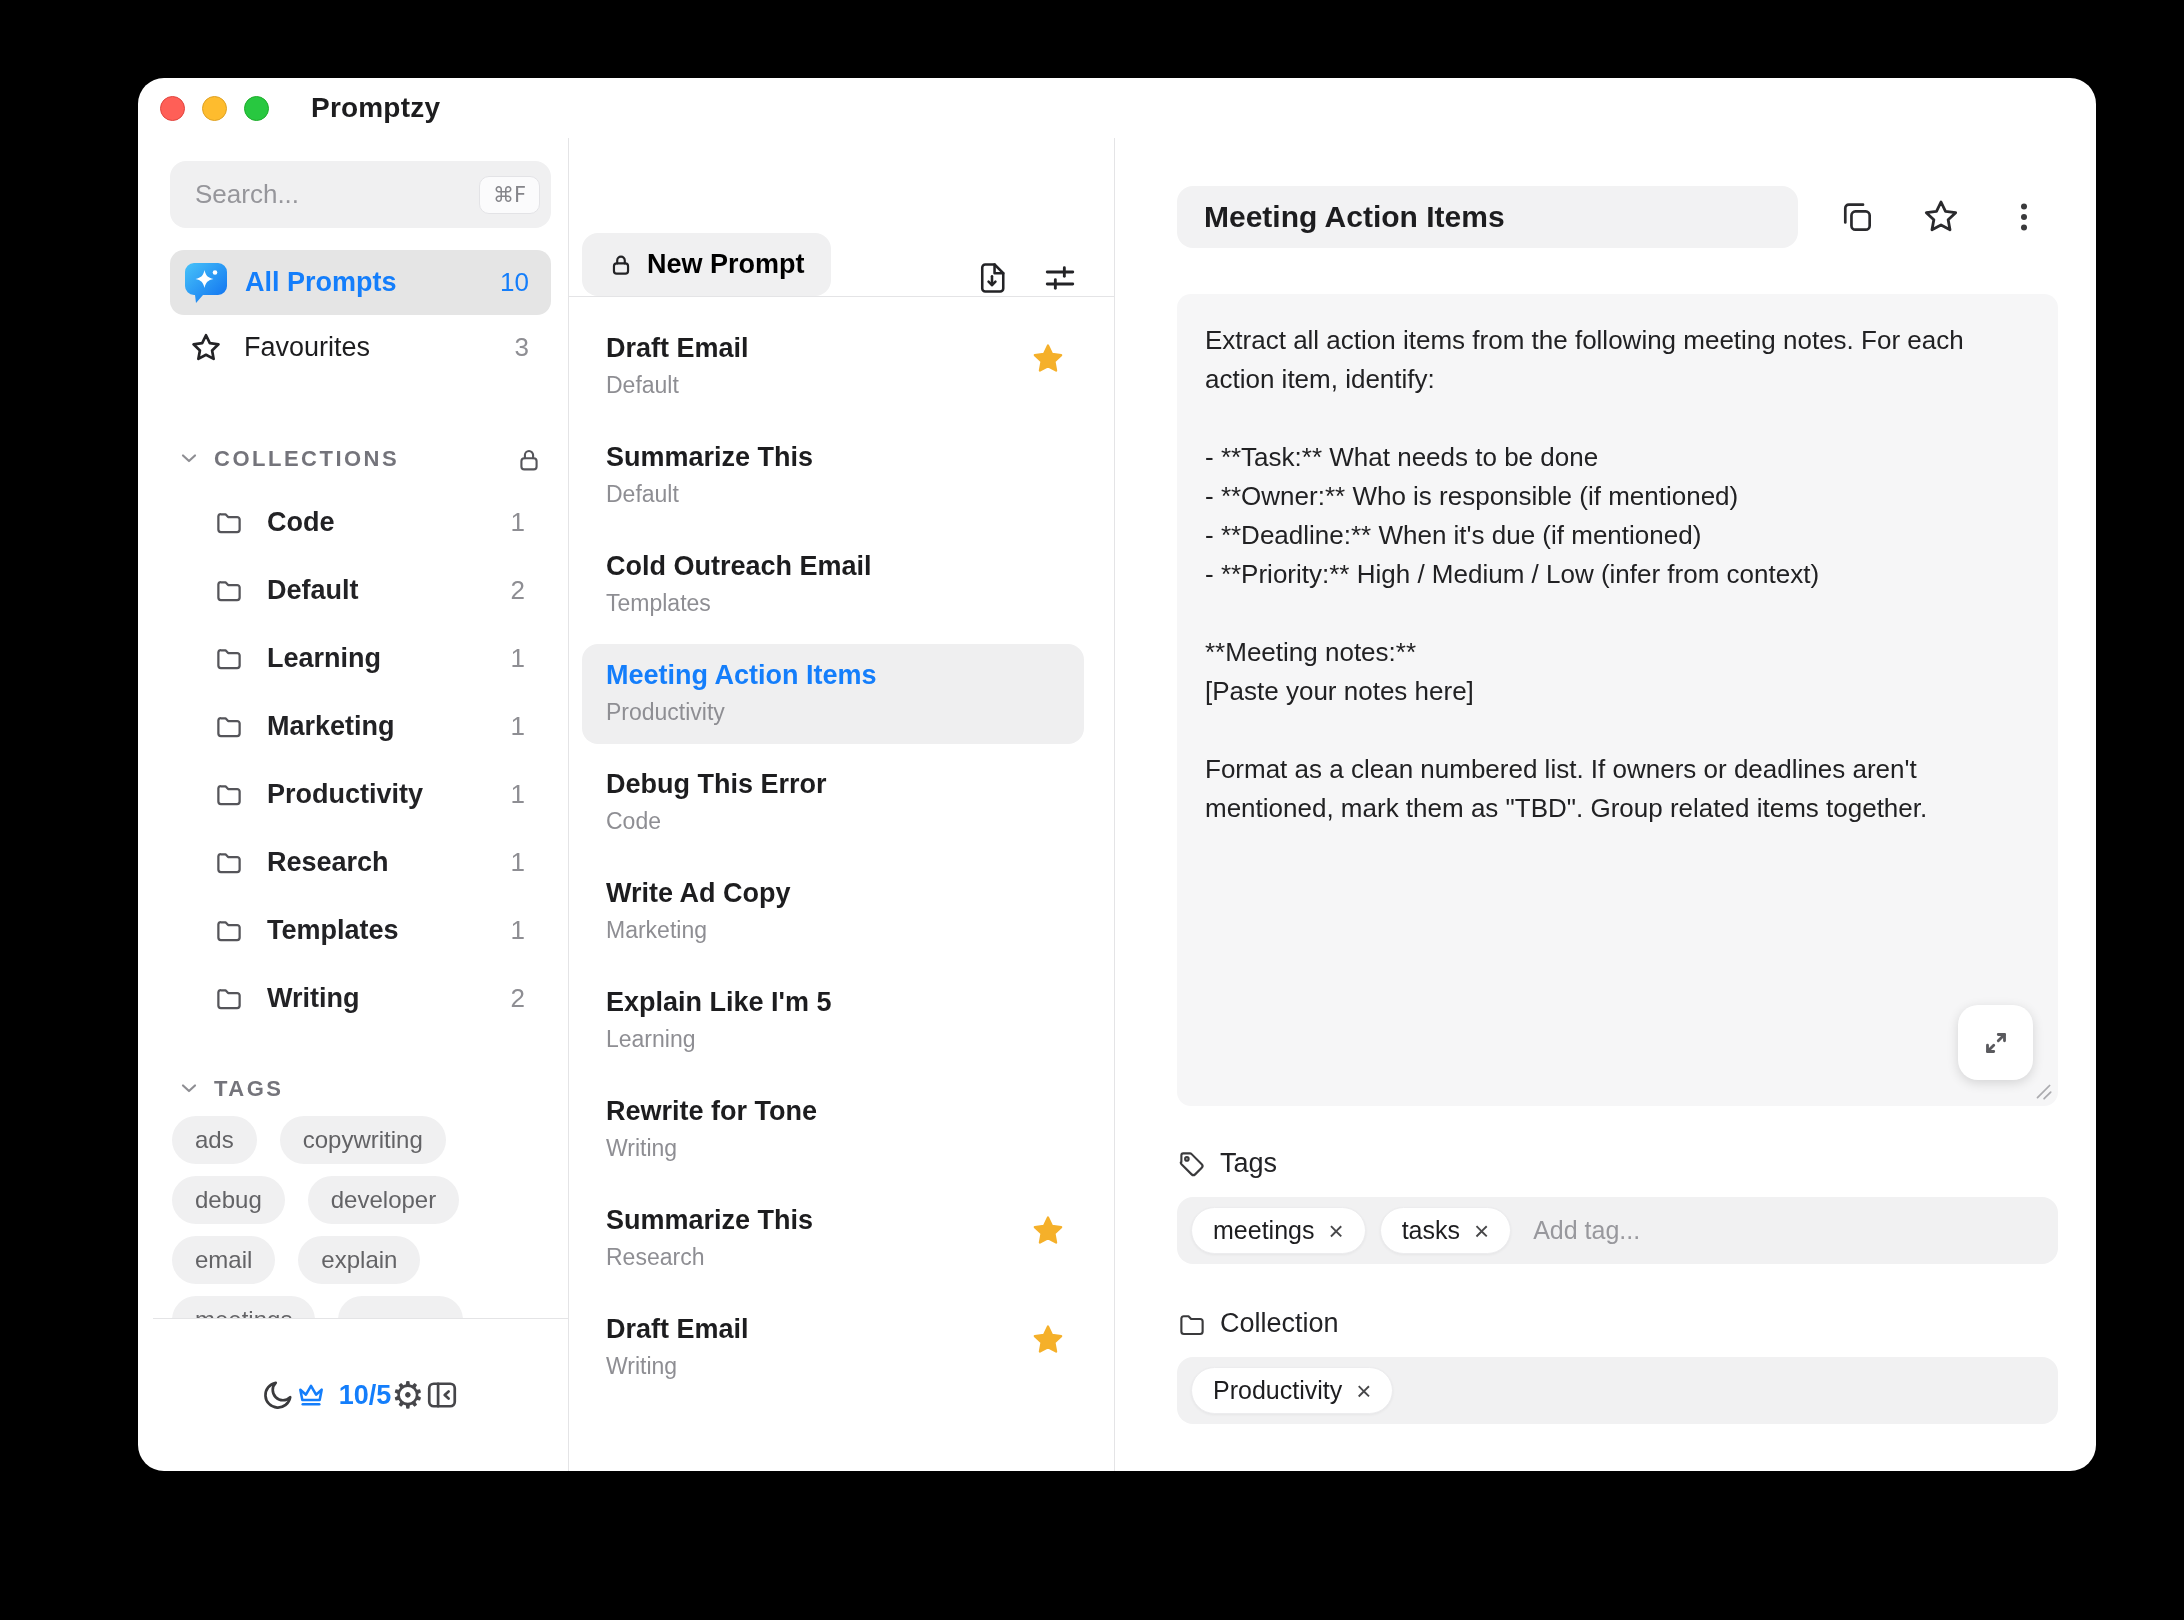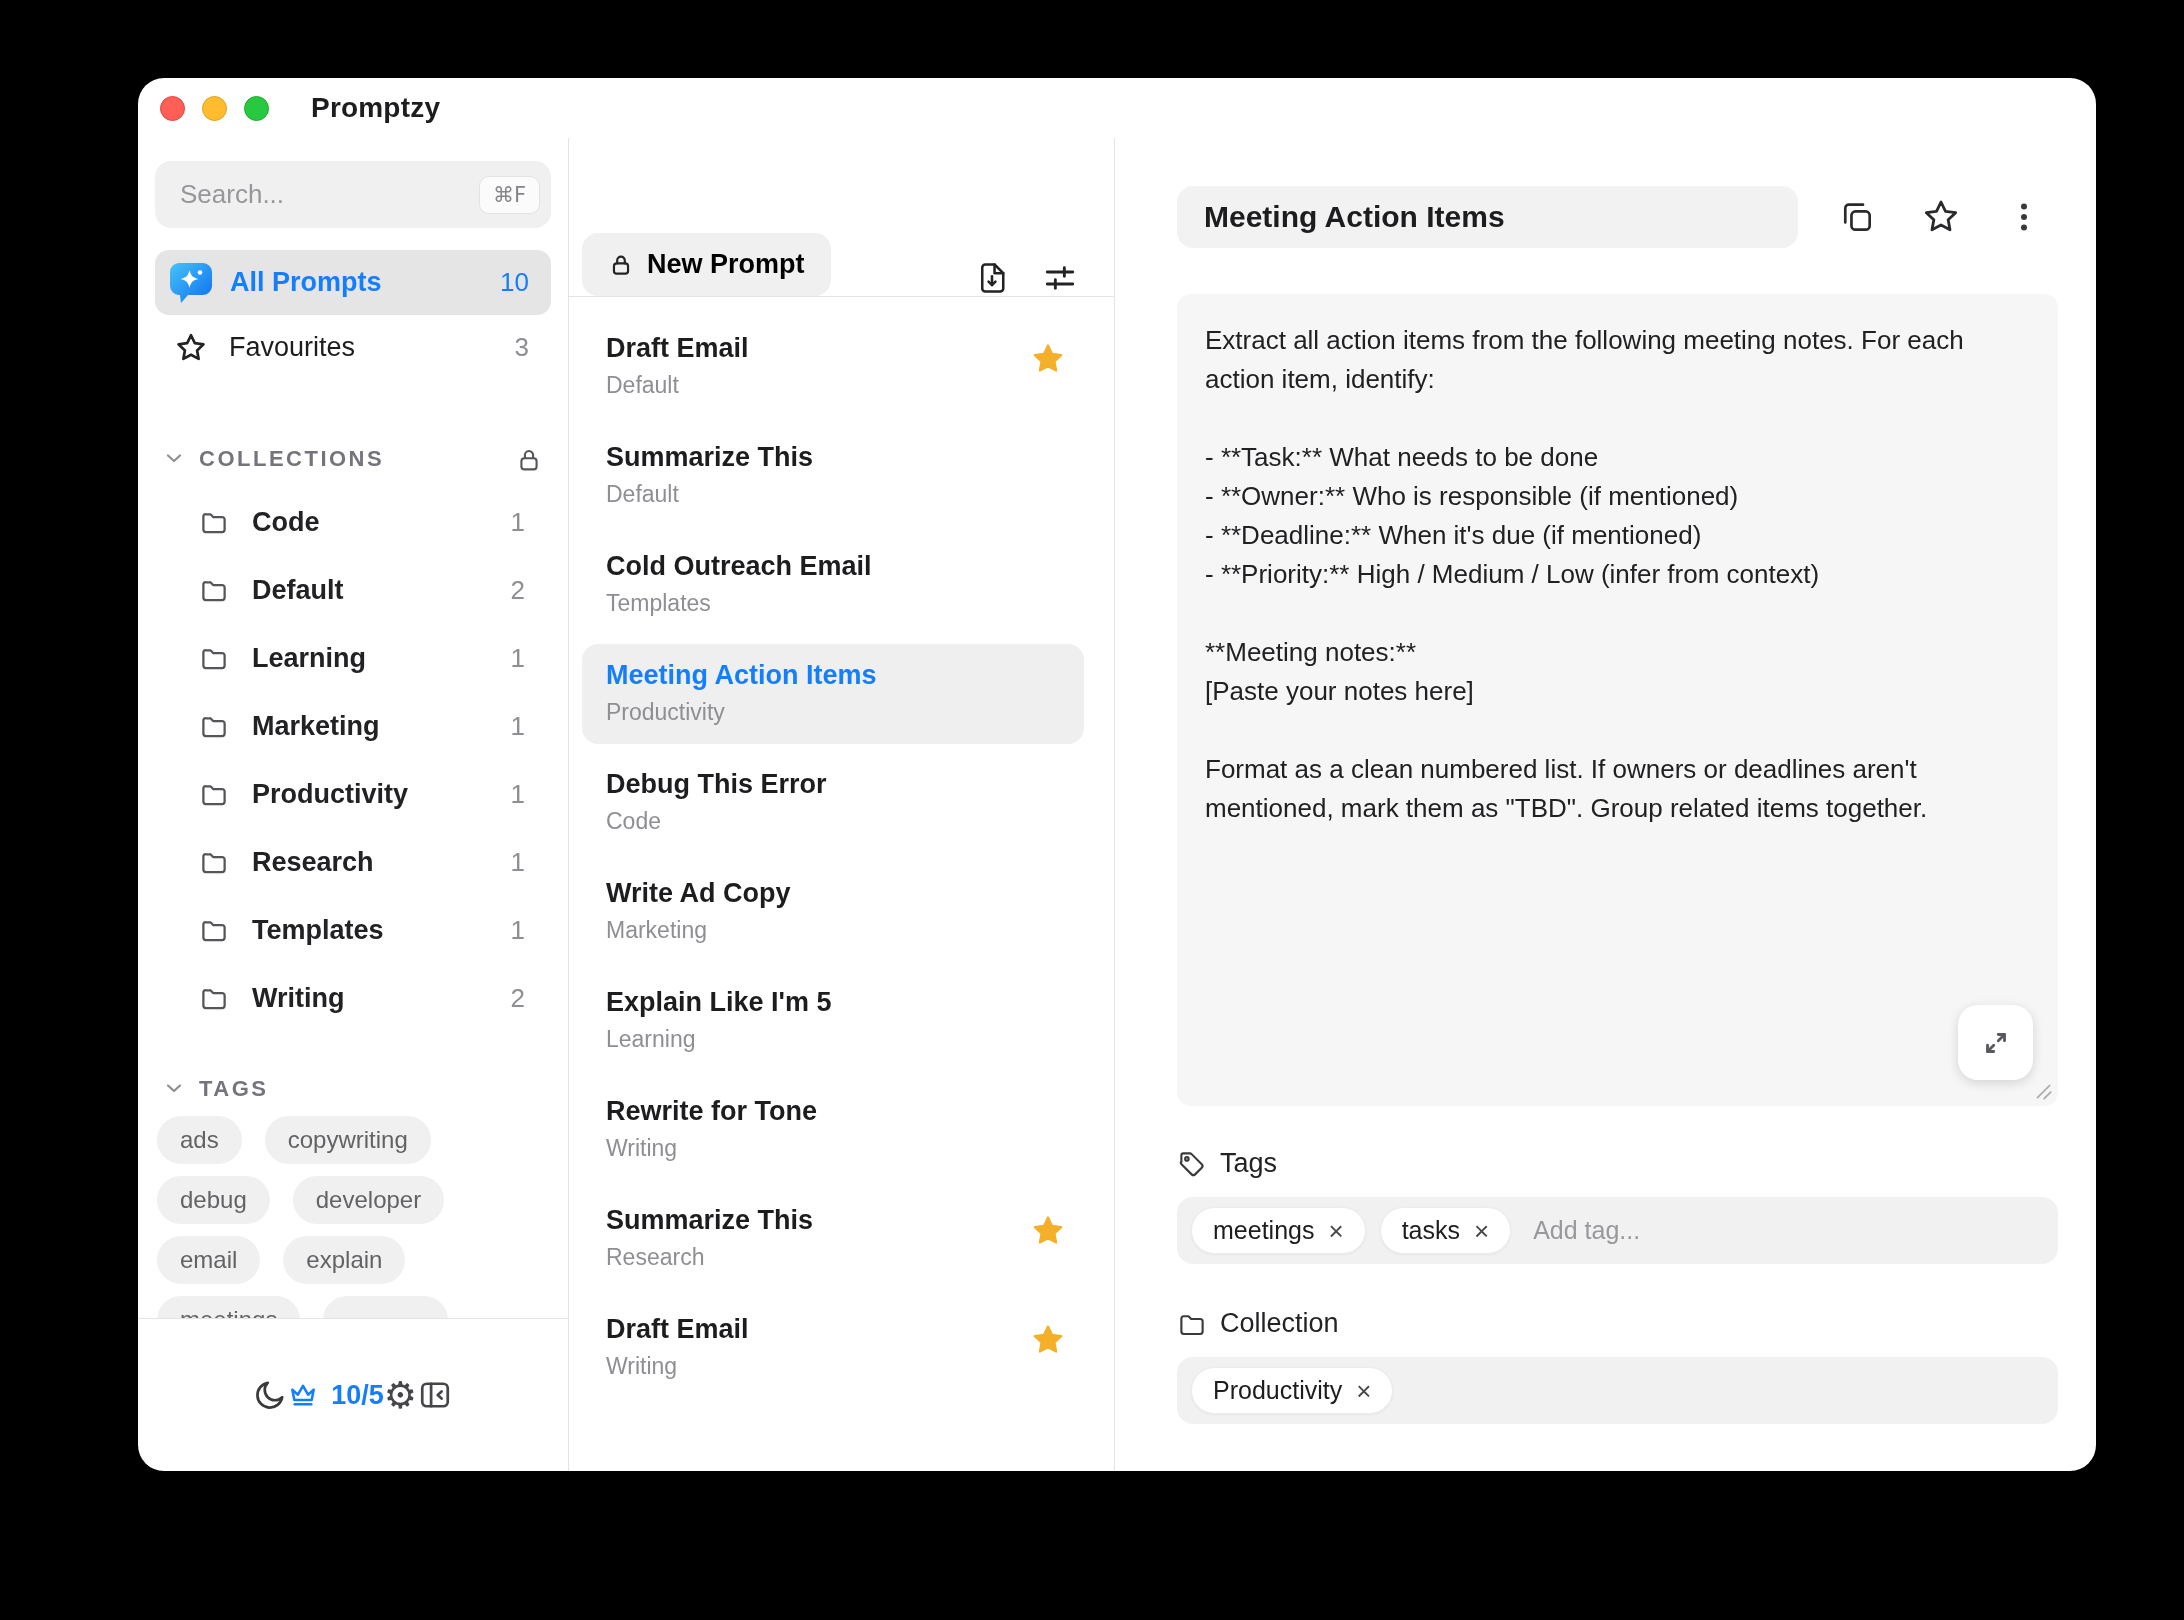--- a/index.html
+++ b/index.html
@@ -31,21 +31,21 @@
   .lights{display:flex;gap:17px}
   .light{width:25px;height:25px;border-radius:50%}
   .light.red{background:#FF5F57;border:1px solid #E0443E}
   .light.yellow{background:#FEBC2E;border:1px solid #DEA123}
   .light.green{background:#28C840;border:1px solid #1DAD2B}
   .win-title{margin-left:42px;font-size:28px;font-weight:700;letter-spacing:.2px}
 
   .content{flex:1;display:flex;min-height:0}
 
   
-  .sidebar{width:431px;flex:0 0 431px;border-right:1px solid var(--divider);display:flex;flex-direction:column;padding:23px 17px 0 17px}
+  .sidebar{width:431px;flex:0 0 431px;border-right:1px solid var(--divider);display:flex;flex-direction:column;padding:23px 17px 0 32px}
   .search-box{height:67px;border-radius:16px;background:var(--boxgray);display:flex;align-items:center;padding:0 11px 0 25px;flex:0 0 auto}
   .search-placeholder{font-size:26px;color:#96969B}
   .kbd{margin-left:auto;background:#FBFBFC;border:1.5px solid #E3E3E6;border-radius:10px;padding:6px 13px;font-size:21px;color:#85858A;font-family:"DejaVu Sans",sans-serif}
   .nav{margin-top:22px;flex:0 0 auto}
   .nav-row{height:65px;border-radius:14px;display:flex;align-items:center;padding:0 22px 0 14px;cursor:default}
   .nav-row.selected{background:#e5e5e5}
   .nav-row .label{margin-left:17px;font-size:27px;font-weight:600}
   .nav-row.selected .label,.nav-row.selected .count{color:var(--accent)}
   .nav-row .count{margin-left:auto;font-size:26px;color:var(--sub)}
   .nav-row.fav{padding-left:19px}

